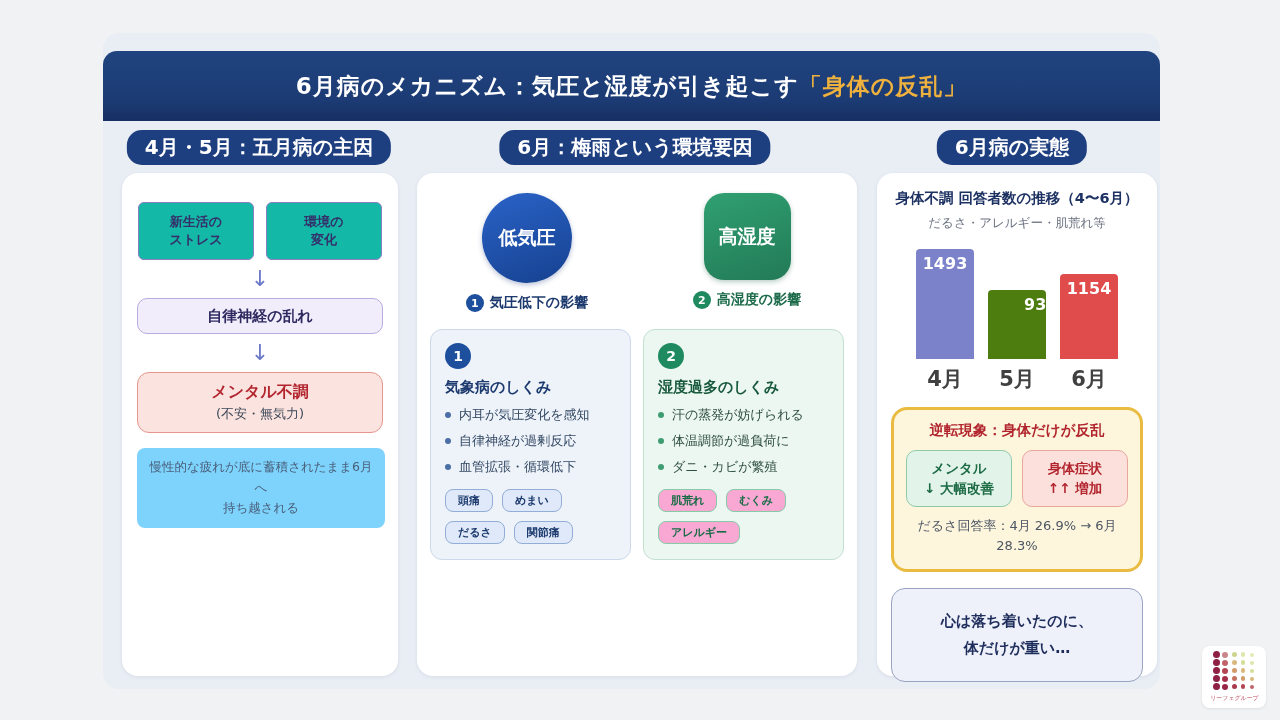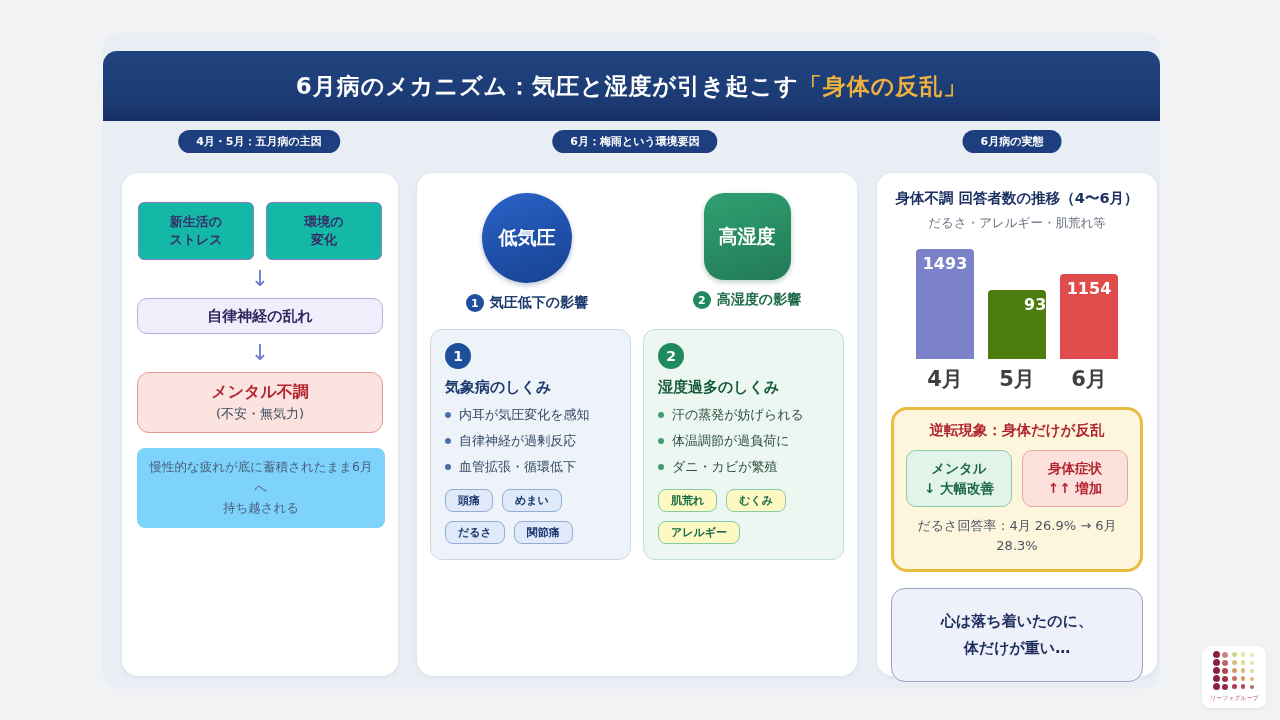--- a/index.html
+++ b/index.html
@@ -22,21 +22,21 @@
     background:linear-gradient(180deg,#20447f 0%,#1c3b74 70%,#172f63 100%);
     border-radius:14px 14px 0 0;
     display:flex; align-items:center; justify-content:center;
   }
   .header h1 { font-size:23px; font-weight:bold; color:#ffffff; letter-spacing:1px; }
   .header .gold { color:#efb13e; }
 
   
   .badge {
     position:absolute; top:130px; transform:translateX(-50%);
-    background:#1e3f7f; color:#fff; font-weight:bold; font-size:11px;
+    background:#1e3f7f; color:#fff; font-weight:bold; font-size:20px;
     padding:4px 18px; border-radius:15px; white-space:nowrap;
   }
   .badge.b1 { left:259px; }
   .badge.b2 { left:635px; }
   .badge.b3 { left:1012px; }
 
   
   .card {
     position:absolute; top:173px; height:503px; background:#ffffff;
     border-radius:16px; box-shadow:0 1px 4px rgba(30,41,90,0.07);
@@ -107,21 +107,21 @@
   .mech.green .mech-title { color:#17593c; }
   .bullet { display:flex; align-items:center; gap:8px; font-size:13px; margin:8px 0; }
   .mech.blue  .bullet { color:#334863; }
   .mech.green .bullet { color:#2e4f40; }
   .bdot { width:6px; height:6px; border-radius:50%; flex:none; }
   .mech.blue  .bdot { background:#4a6fa5; }
   .mech.green .bdot { background:#3f9d73; }
   .tags { display:flex; flex-wrap:wrap; gap:9px; margin-top:13px; }
   .tag { padding:3px 12px; border-radius:8px; font-size:11px; font-weight:bold; }
   .mech.blue  .tag { background:#dfe9f9; border:1.4px solid #93aed6; color:#1d3a6e; }
-  .mech.green .tag { background:#fef9c3; border:1.4px solid #85cba6; color:#176b45; }
+  .mech.green .tag { background:#f9a8d4; border:1.4px solid #85cba6; color:#176b45; }
 
   
   .chart-title { text-align:center; font-weight:bold; font-size:14.5px; color:#1d3263; }
   .chart-sub   { text-align:center; font-size:12.5px; color:#6b7280; margin-top:7px; }
   .bars { display:flex; justify-content:center; align-items:flex-end; gap:14px; height:112px; margin-top:15px; }
   .bar {
     width:58px; border-radius:4px 4px 0 0; color:#fff; font-weight:bold;
     font-size:16px; text-align:center; padding-top:5px;
   }
   .xlabels { display:flex; justify-content:center; gap:14px; margin-top:6px; }

